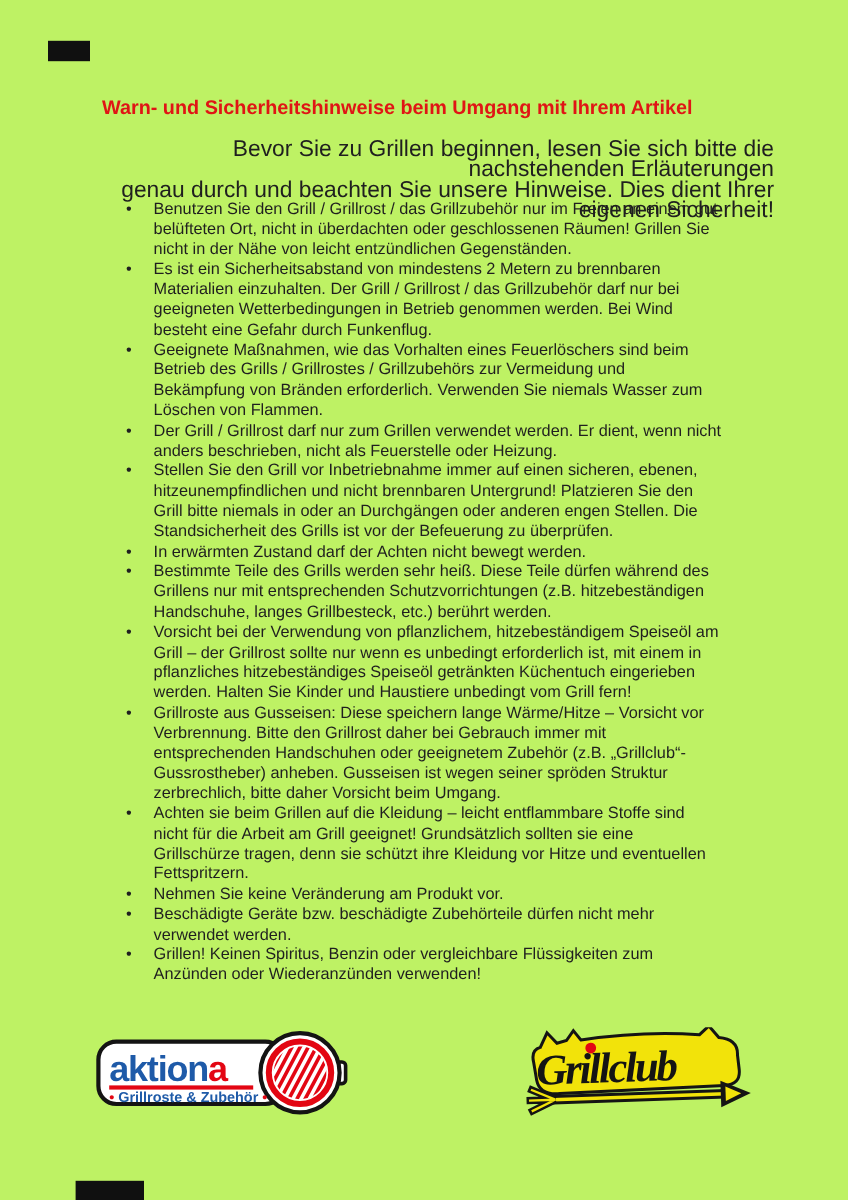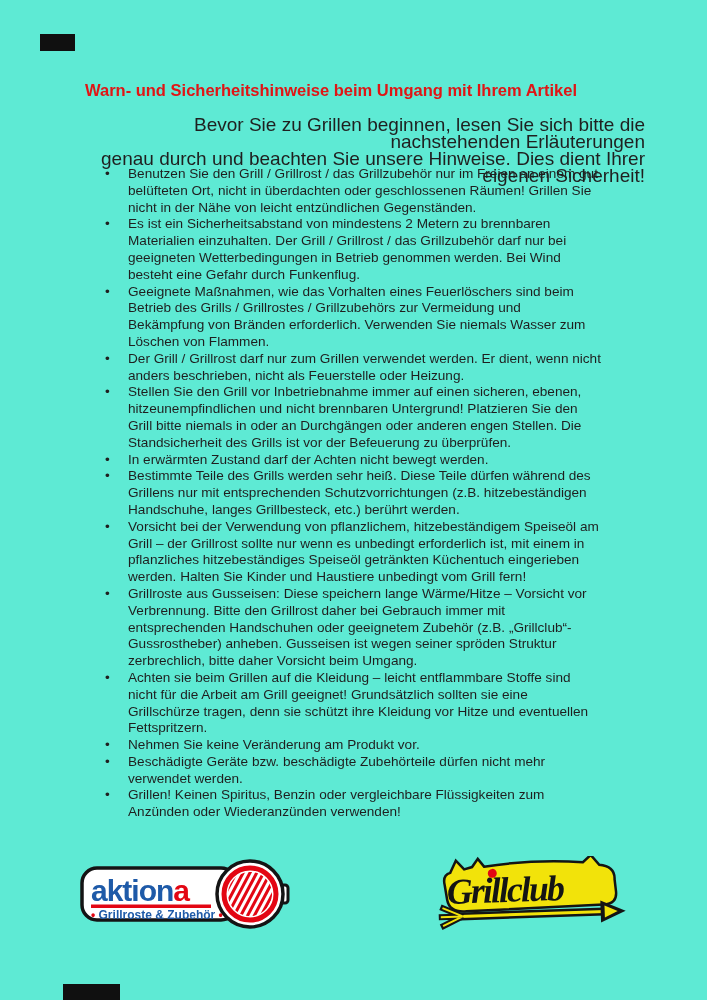--- a/index.html
+++ b/index.html
@@ -1,19 +1,19 @@
 <!DOCTYPE html>
 <html><head>
 <meta charset="utf-8">
 <style>
   html,body { margin:0; padding:0; background:#ffffff; }
   .page {
     position:relative;
     width:707px; height:1000px;
-    background:#5eead4;
+    background:#bef264;
     font-family:"Liberation Sans", sans-serif;
     color:#1f1f1f;
     overflow:hidden;
   }
   .scan-mark { position:absolute; background:#101010; }
   .scan-mark.top    { left:40px; top:34px;  width:35px; height:17px; }
   .scan-mark.bottom { left:63px; top:984px; width:57px; height:16px; }
 
   .doc-title {
     position:absolute; left:85px; top:80px; width:560px;

